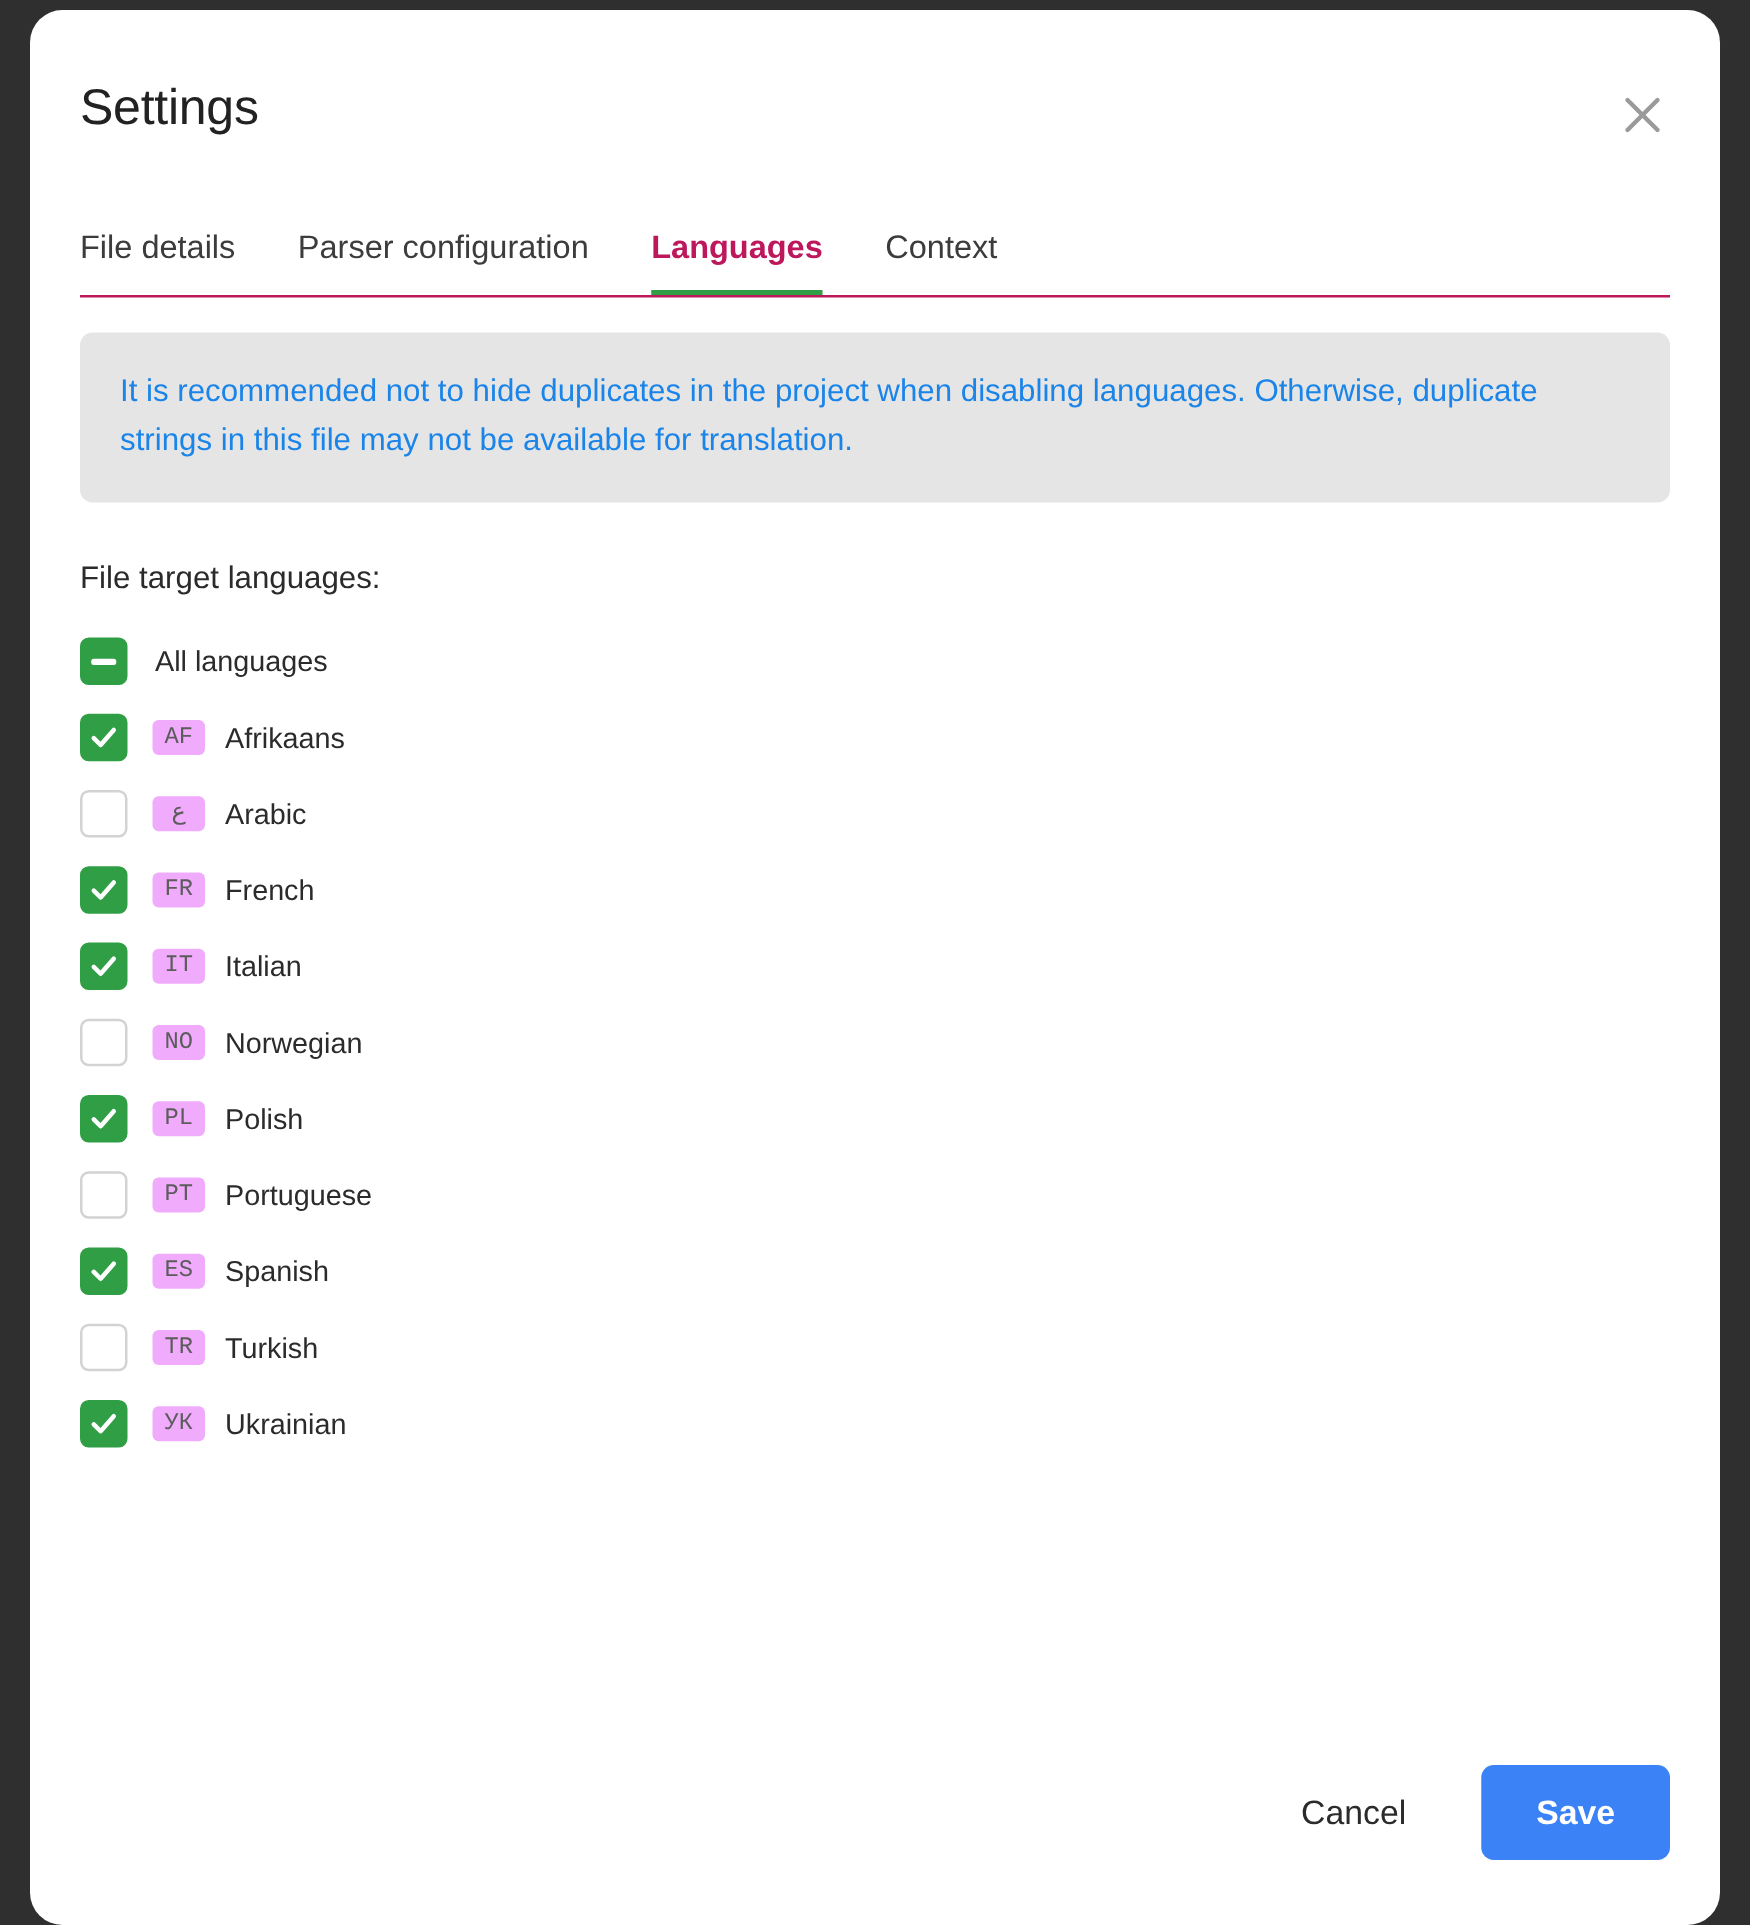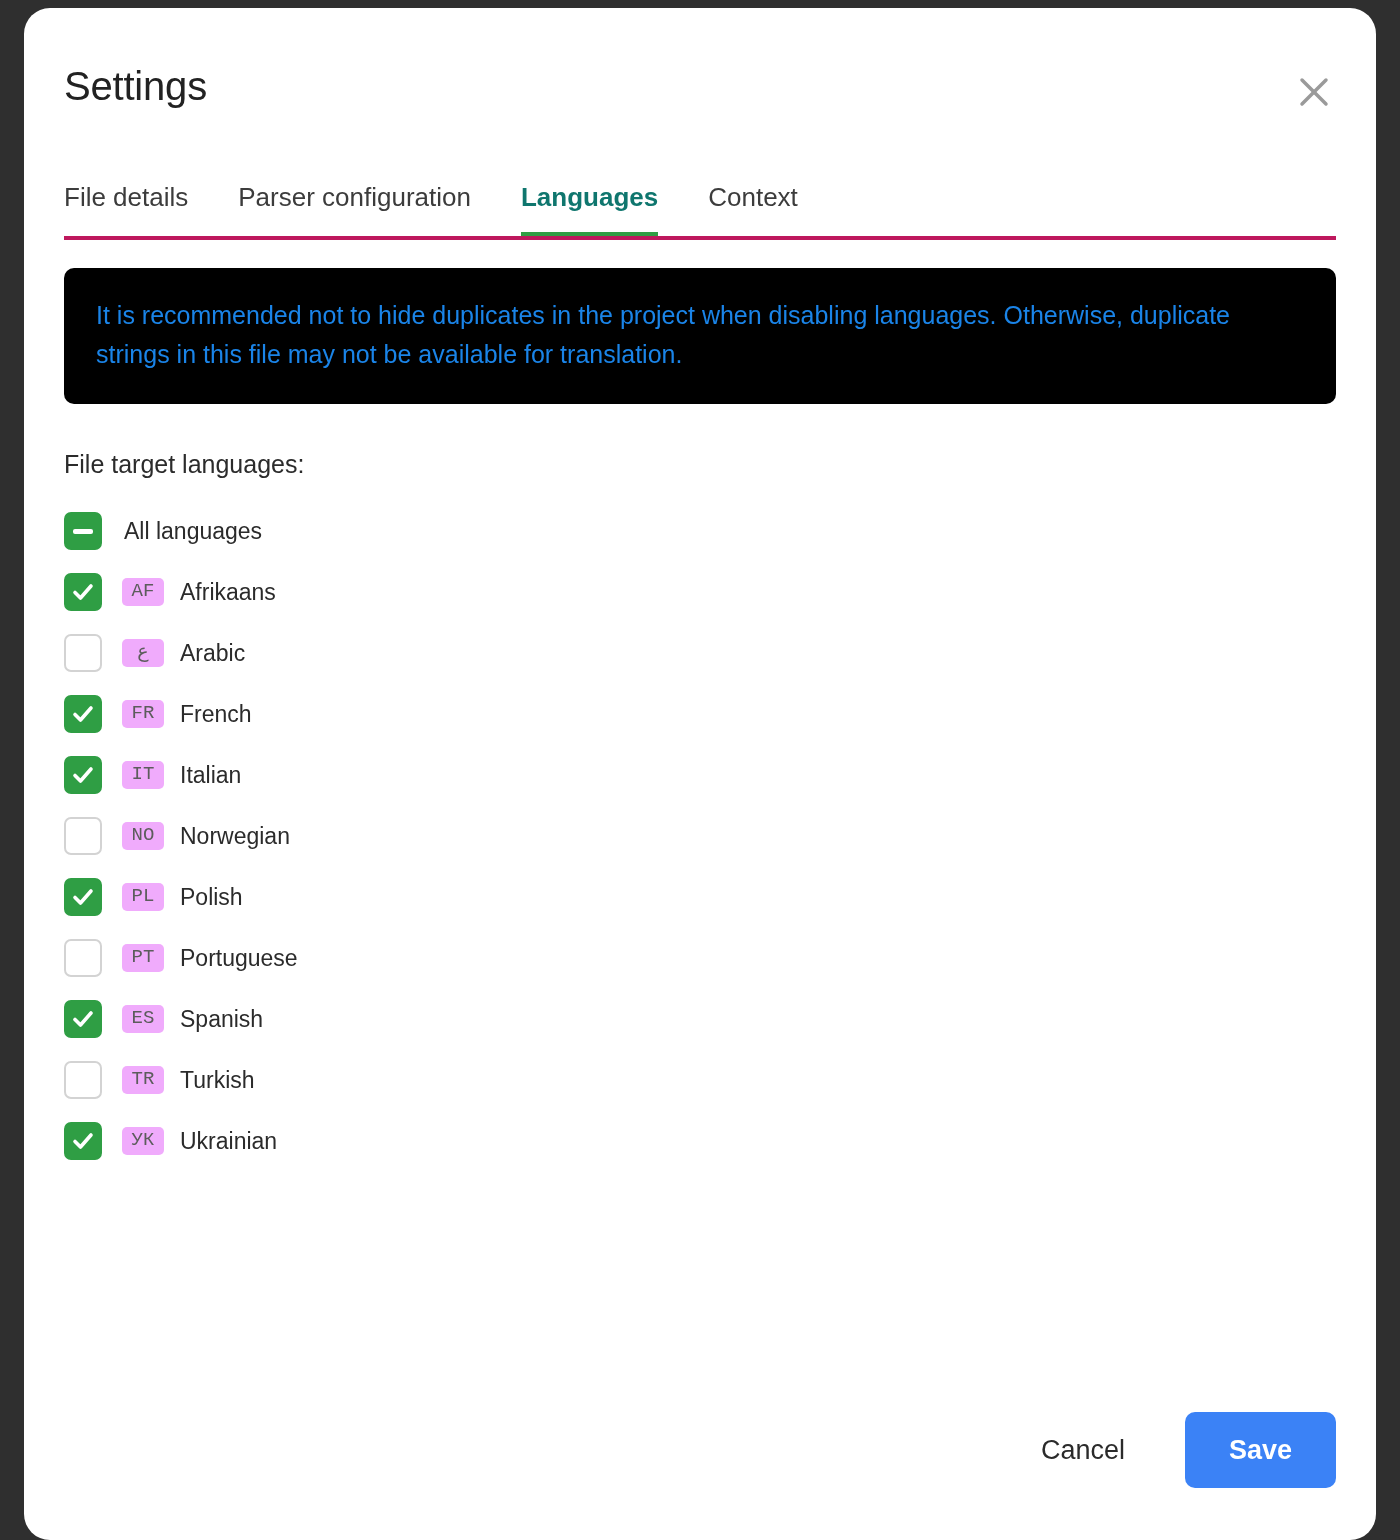--- a/index.html
+++ b/index.html
@@ -43,45 +43,45 @@
     border: none;
     background: transparent;
     padding: 0;
   }
   .close-btn svg { display: block; }
 
   .tabs {
     display: flex;
     align-items: flex-end;
     margin: 78px 40px 1px 40px;
-    border-bottom: 4px solid #be185d;
+    border-bottom: 2px solid #be185d;
   }
   .tab {
     font-size: 26px;
     color: #3c3c3c;
     padding: 0 0 22px 0;
     margin-right: 50px;
     cursor: pointer;
     background: none;
     border: none;
     font-family: inherit;
     border-bottom: 4px solid transparent;
     line-height: 1;
     white-space: nowrap;
   }
   .tab:last-child { margin-right: 0; }
   .tab.active {
-    color: #0f766e;
+    color: #be185d;
     font-weight: bold;
     border-bottom-color: #2f9e44;
   }
 
   .notice {
     margin: 28px 40px 0 40px;
-    background: #000000;
+    background: #e5e5e5;
     border-radius: 10px;
     padding: 28px 32px 30px 32px;
     color: #1a84e8;
     font-size: 25px;
     line-height: 1.55;
   }
 
   .section-label {
     margin: 46px 40px 0 40px;
     font-size: 25px;

